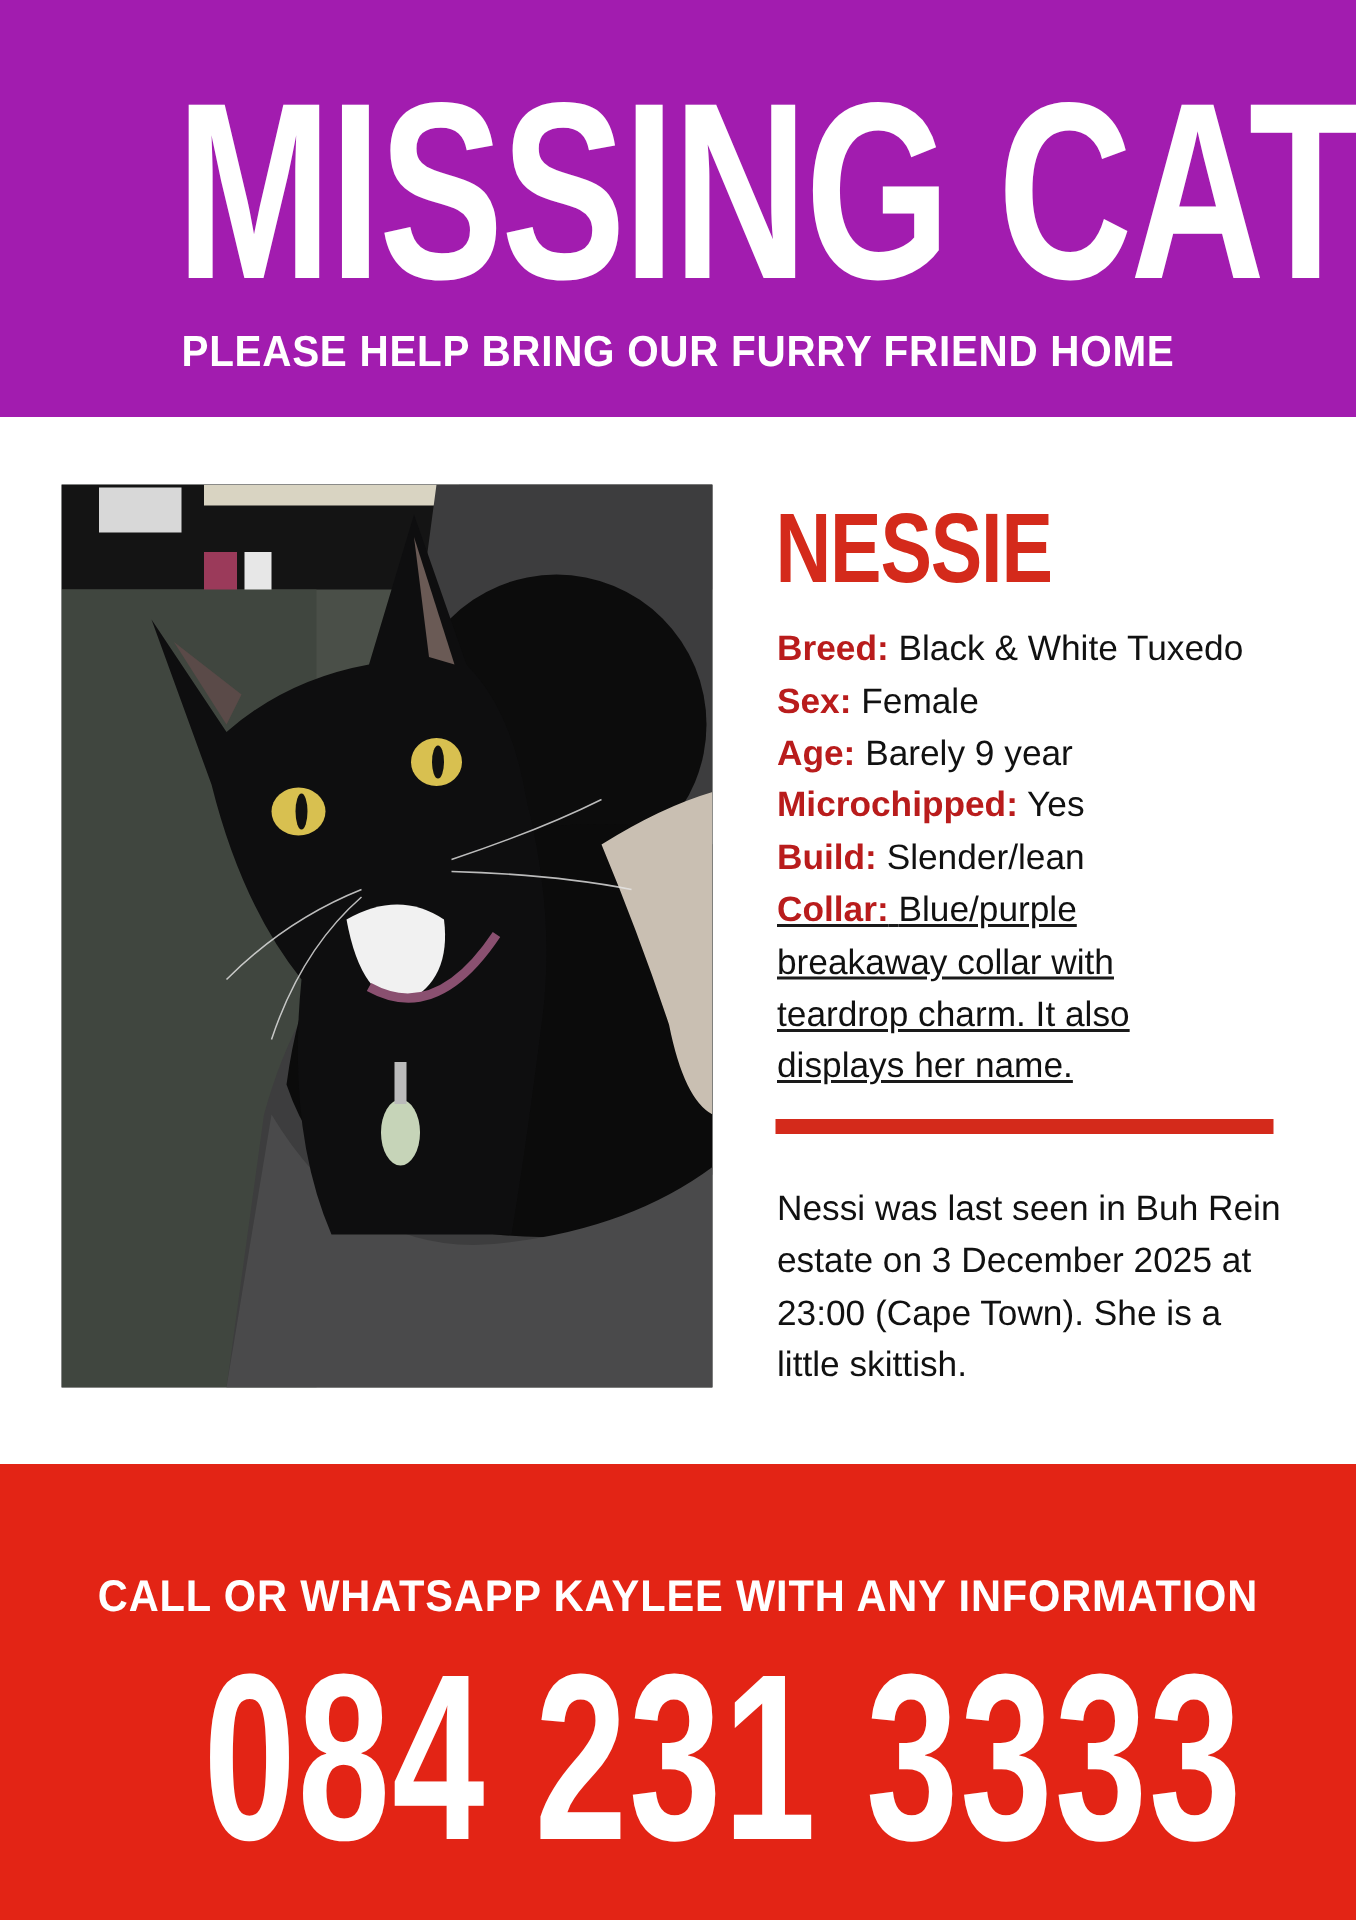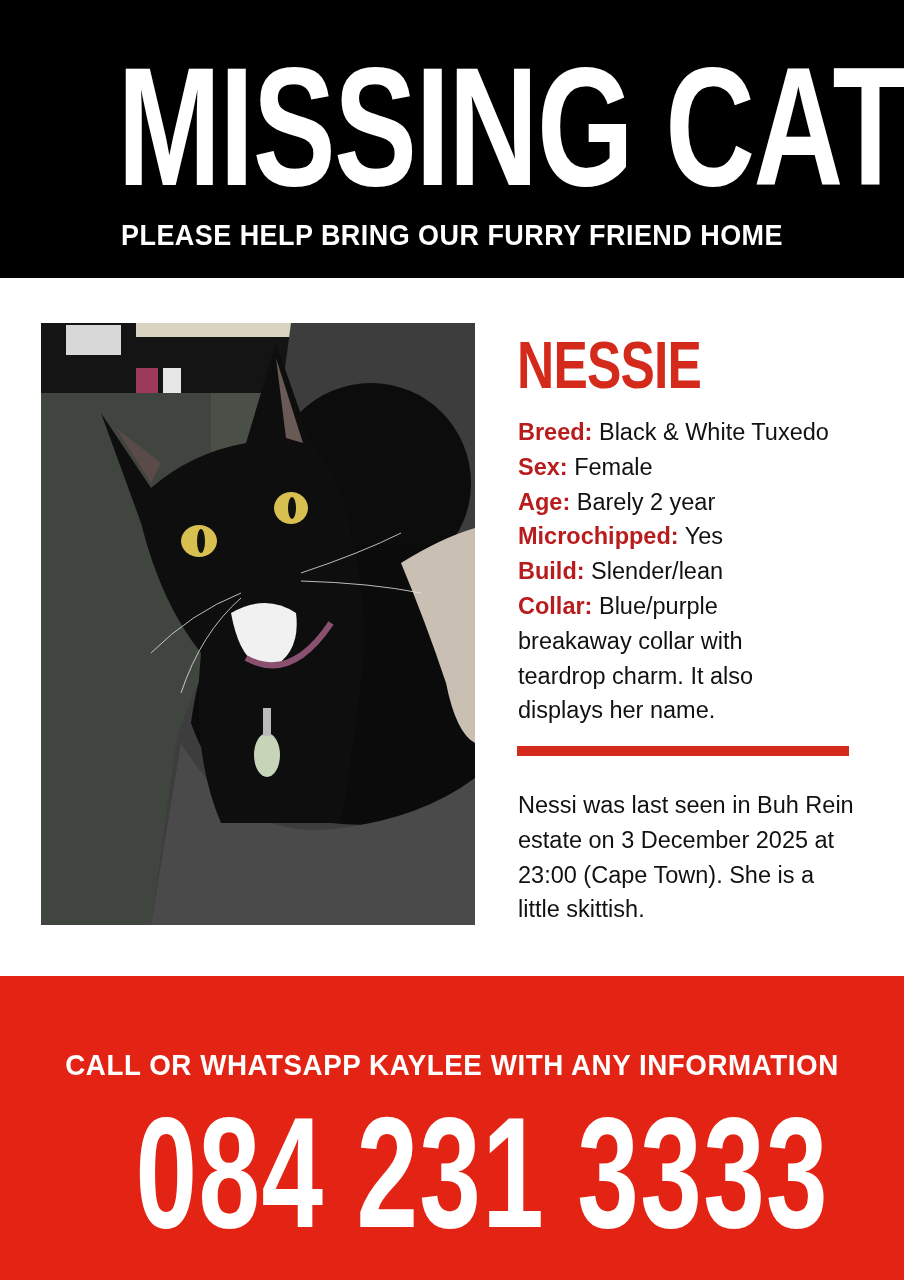--- a/index.html
+++ b/index.html
@@ -1,21 +1,21 @@
 <!DOCTYPE html>
 <html><head>
   <meta charset="utf-8">
   <style>
     * { margin: 0; padding: 0; box-sizing: border-box; }
     html, body { width: 904px; height: 1280px; background: #ffffff; overflow: hidden; }
     body { position: relative; font-family: "Liberation Sans", sans-serif; }
 
     .top-band {
       position: absolute; left: 0; top: 0; width: 904px; height: 278px;
-      background: #000000;
+      background: #a21caf;
     }
     .headline {
       position: absolute; left: 0; top: 42px; width: 904px; text-align: center;
       color: #ffffff; font-family: "Liberation Sans", sans-serif; font-weight: bold;
       font-size: 168px; line-height: 170px; letter-spacing: -2px;
       transform: scaleX(0.74); transform-origin: 452px 0;
       white-space: nowrap;
     }
     .subheadline {
       position: absolute; left: 0; top: 218px; width: 904px; text-align: center;
@@ -36,21 +36,21 @@
       color: #d42a1b; font-weight: bold; font-size: 66px; line-height: 76px;
       transform: scaleX(0.78); transform-origin: 0 0; white-space: nowrap;
       letter-spacing: -1px;
     }
     .details {
       position: absolute; left: 518px; top: 415px; width: 360px;
       font-family: "Liberation Sans", sans-serif; font-size: 23.5px; line-height: 34.8px;
       color: #1a1a1a;
     }
     .detail-row { white-space: nowrap; }
-    .detail-row.wrap { white-space: normal; width: 300px; }
+    .detail-row.wrap { white-space: normal; width: 300px; text-decoration: underline; }
     .detail-label { color: #b91c1c; font-weight: bold; }
     .detail-value { color: #111111; margin-top: 24px; }
 
     .divider {
       position: absolute; left: 517px; top: 746px; width: 332px; height: 10px;
       background: #d42a1b;
     }
     .last-seen {
       position: absolute; left: 518px; top: 788px; width: 340px;
       font-size: 23.5px; line-height: 34.8px; color: #111111;
@@ -130,21 +130,21 @@
   <div class="detail-row">
     <span class="detail-label">Breed:</span>
     <span class="detail-value">Black &amp; White Tuxedo</span>
   </div>
   <div class="detail-row">
     <span class="detail-label">Sex:</span>
     <span class="detail-value">Female</span>
   </div>
   <div class="detail-row">
     <span class="detail-label">Age:</span>
-    <span class="detail-value">Barely 2 year</span>
+    <span class="detail-value">Barely 9 year</span>
   </div>
   <div class="detail-row">
     <span class="detail-label">Microchipped:</span>
     <span class="detail-value">Yes</span>
   </div>
   <div class="detail-row">
     <span class="detail-label">Build:</span>
     <span class="detail-value">Slender/lean</span>
   </div>
   <div class="detail-row wrap">

